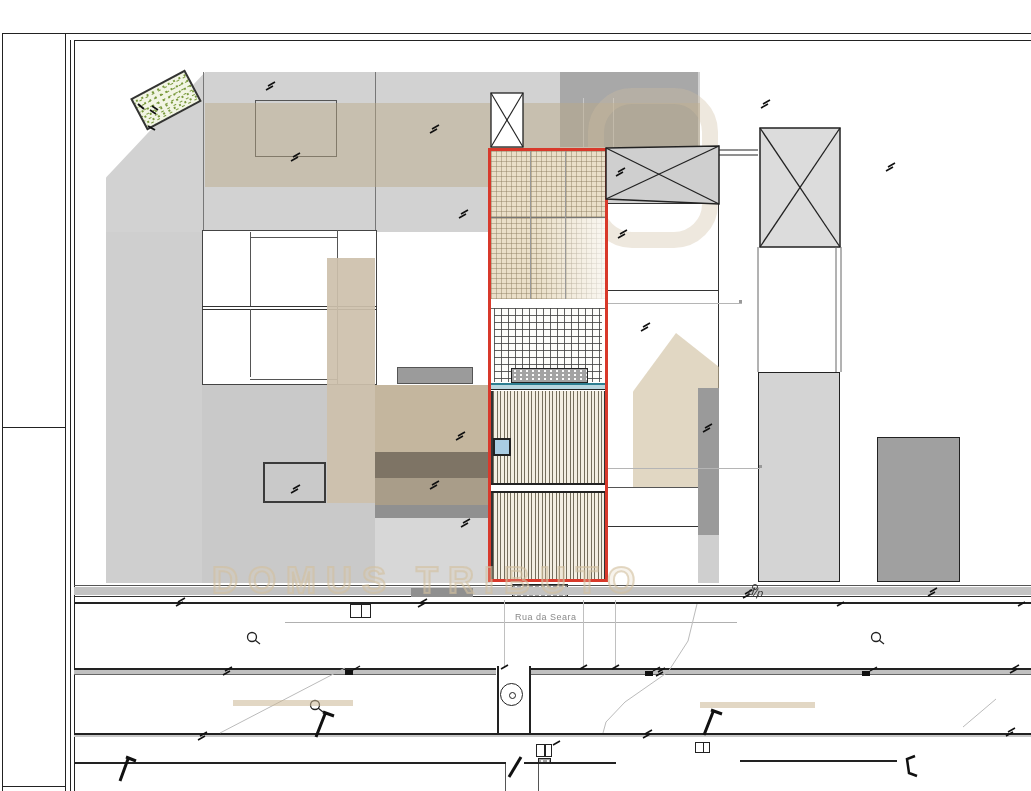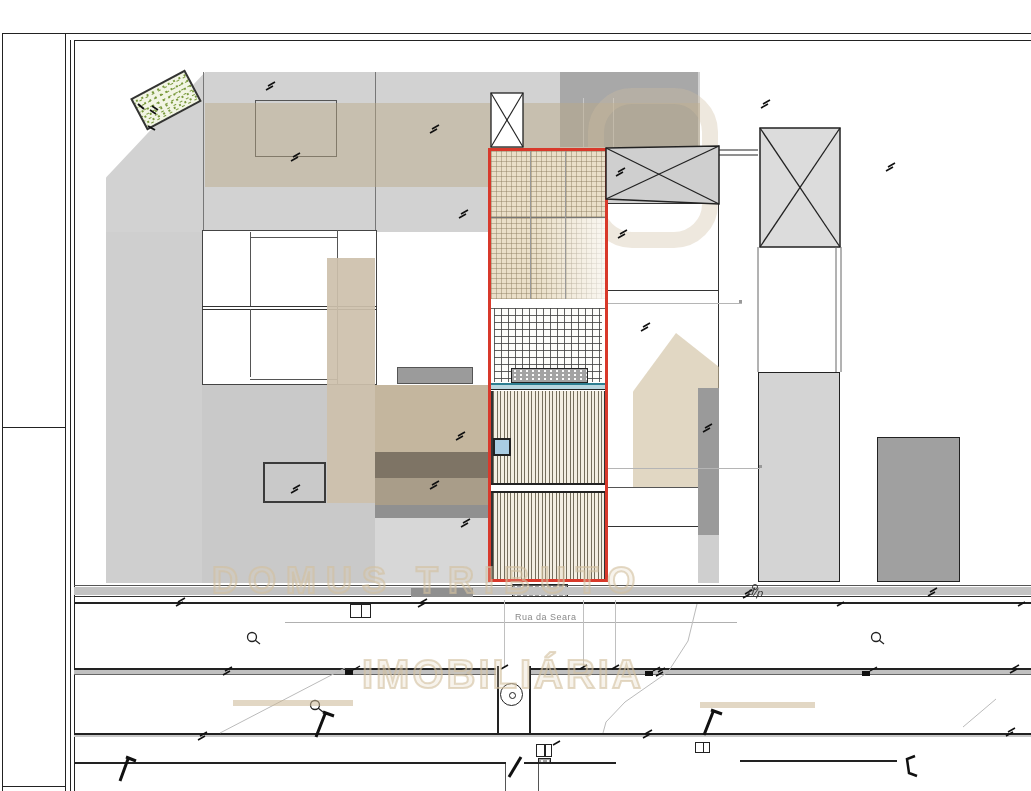--- a/index.html
+++ b/index.html
@@ -241,17 +241,16 @@
       <rect x="739" y="300" width="3" height="3"></rect>
         <rect x="759" y="465" width="3" height="3"></rect>
     </g>
   </svg>
 
   <div class="lbl" style="left:515px;top:612px;font-size:9px;letter-spacing:.5px;">Rua da Seara</div>
   <div class="lbl" style="left:748px;top:586px;font-size:11px;font-style:italic;color:#333;transform:rotate(10deg);">d/p</div>
   <div class="abs" style="left:752px;top:584px;width:4px;height:4px;border:1px solid #333;border-radius:50%;"></div>
 
   <div class="wm-text" style="left:212px;top:560px;font-size:36px;letter-spacing:10px;">DOMUS TRIBUTO</div>
-  <div class="wm-text" style="left:362px;top:652px;font-size:40px;letter-spacing:3px;">IMOBILIÁRIA</div>
   <div class="wm-dash" style="left:233px;top:700px;width:120px;height:6px;"></div>
   <div class="wm-dash" style="left:700px;top:702px;width:115px;height:6px;"></div>
 
 </div>
 
 </body></html>

